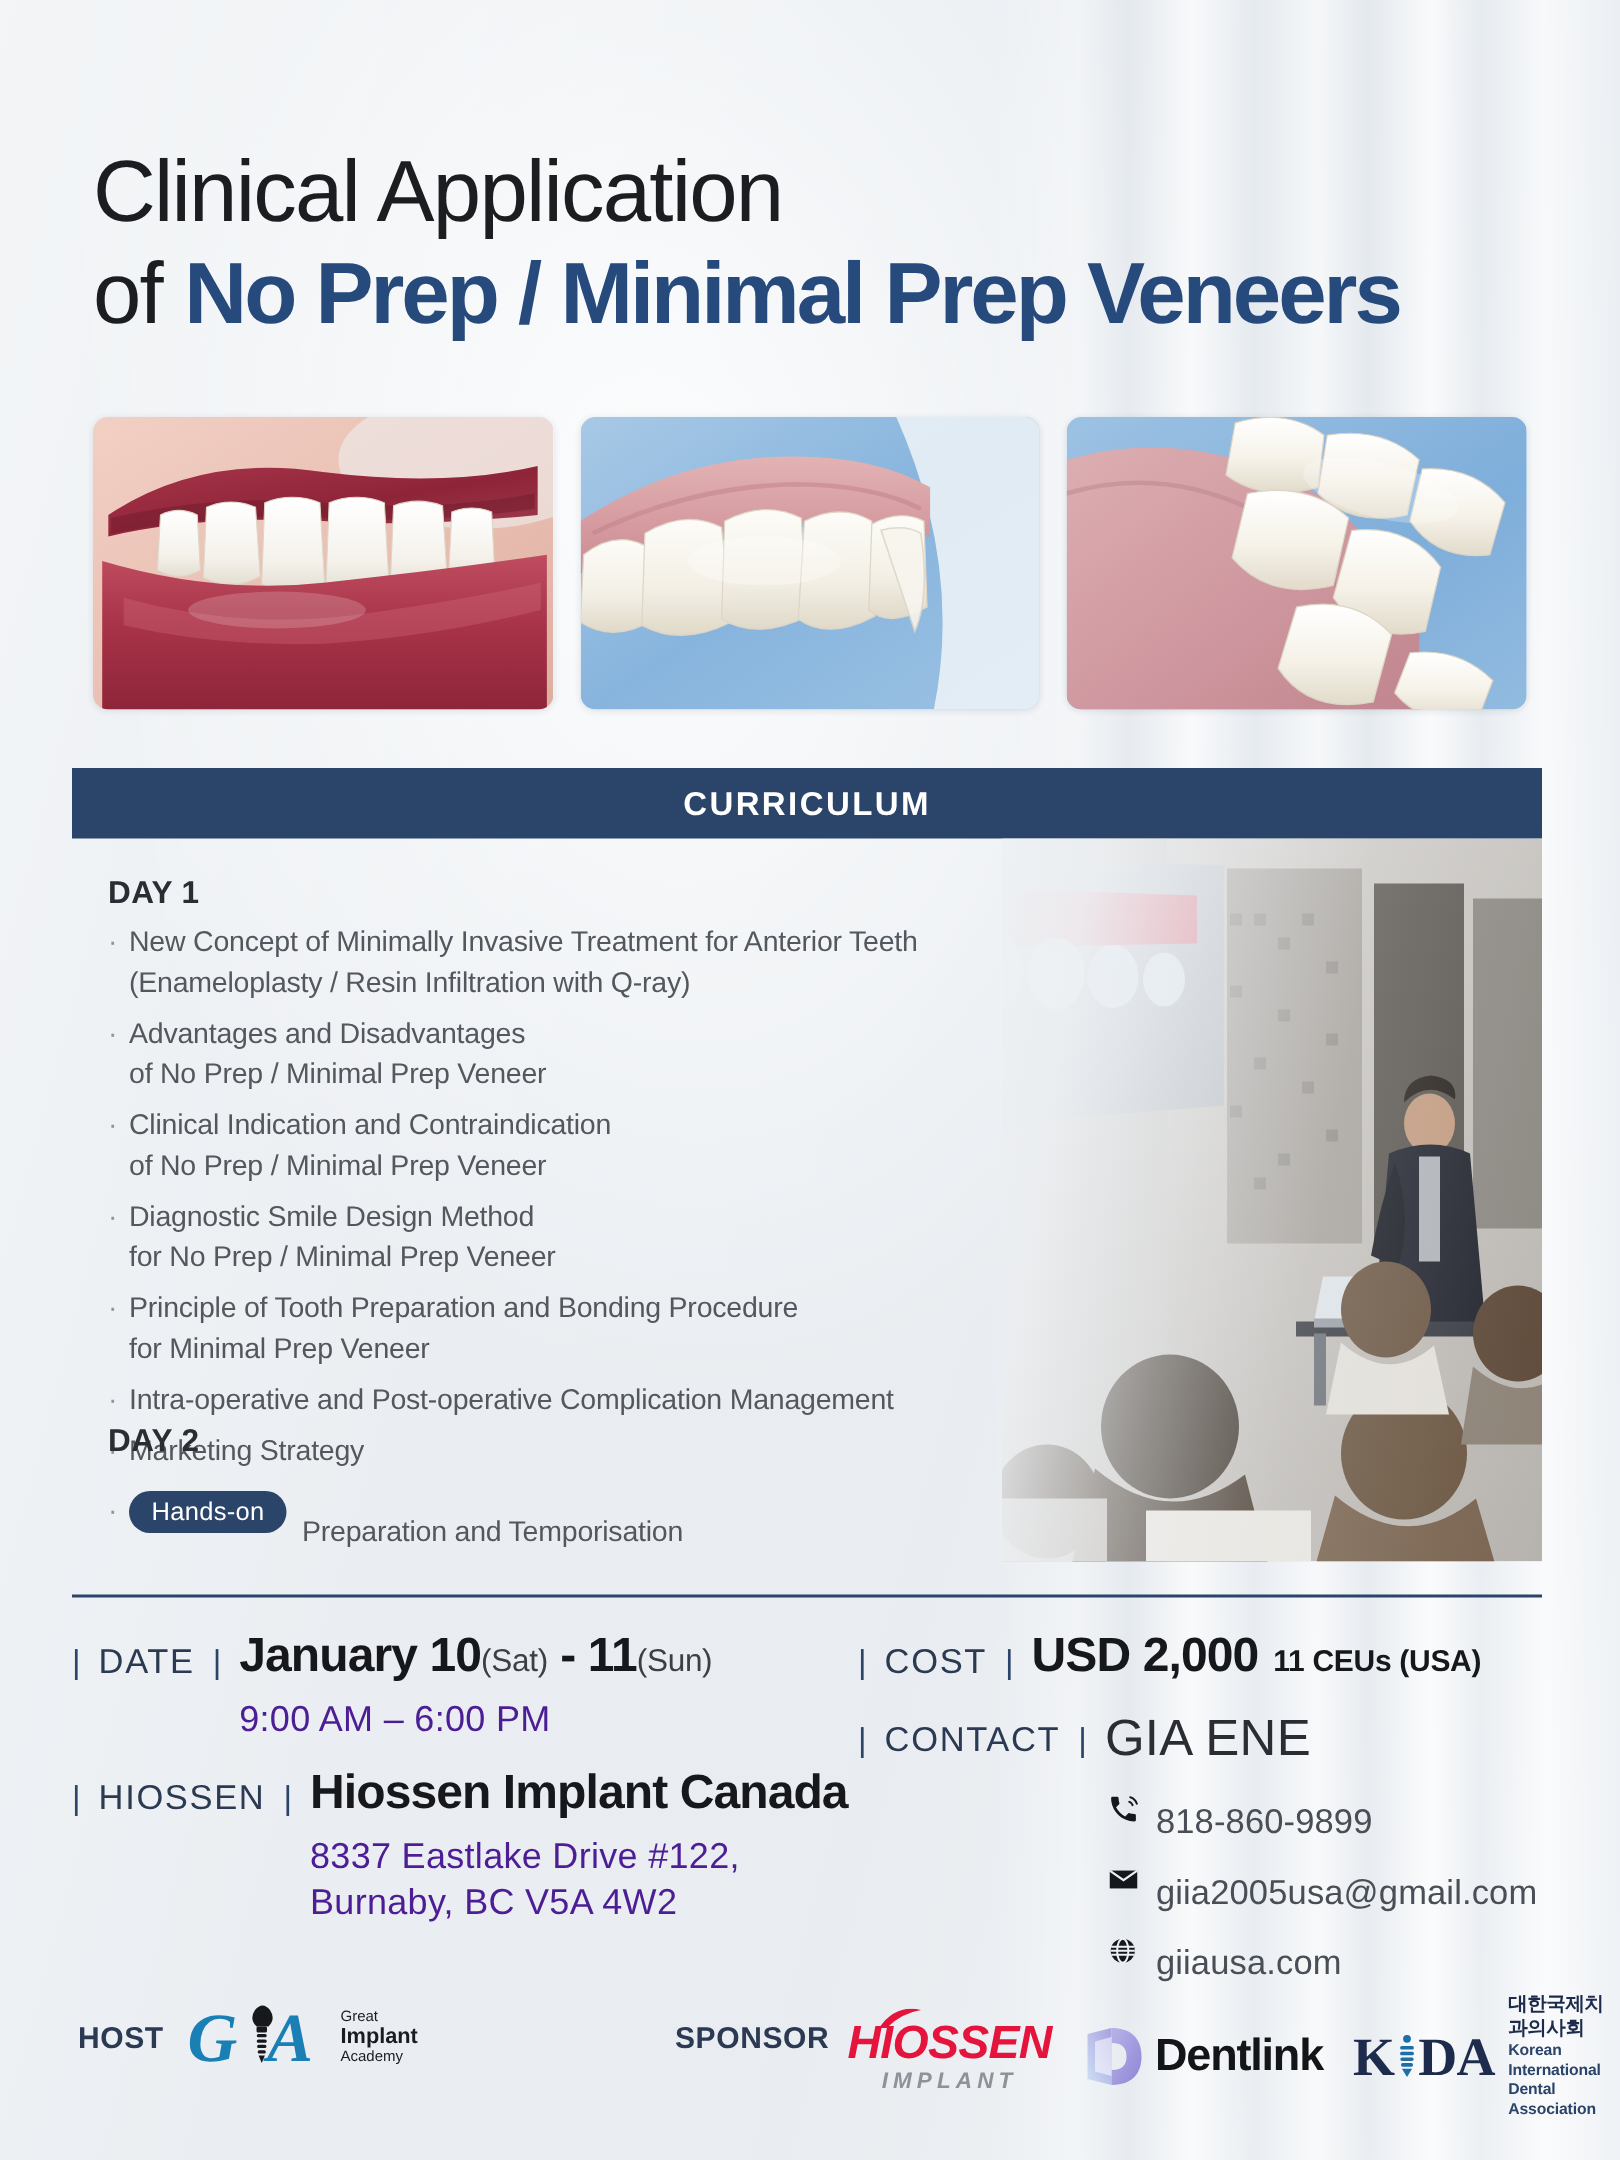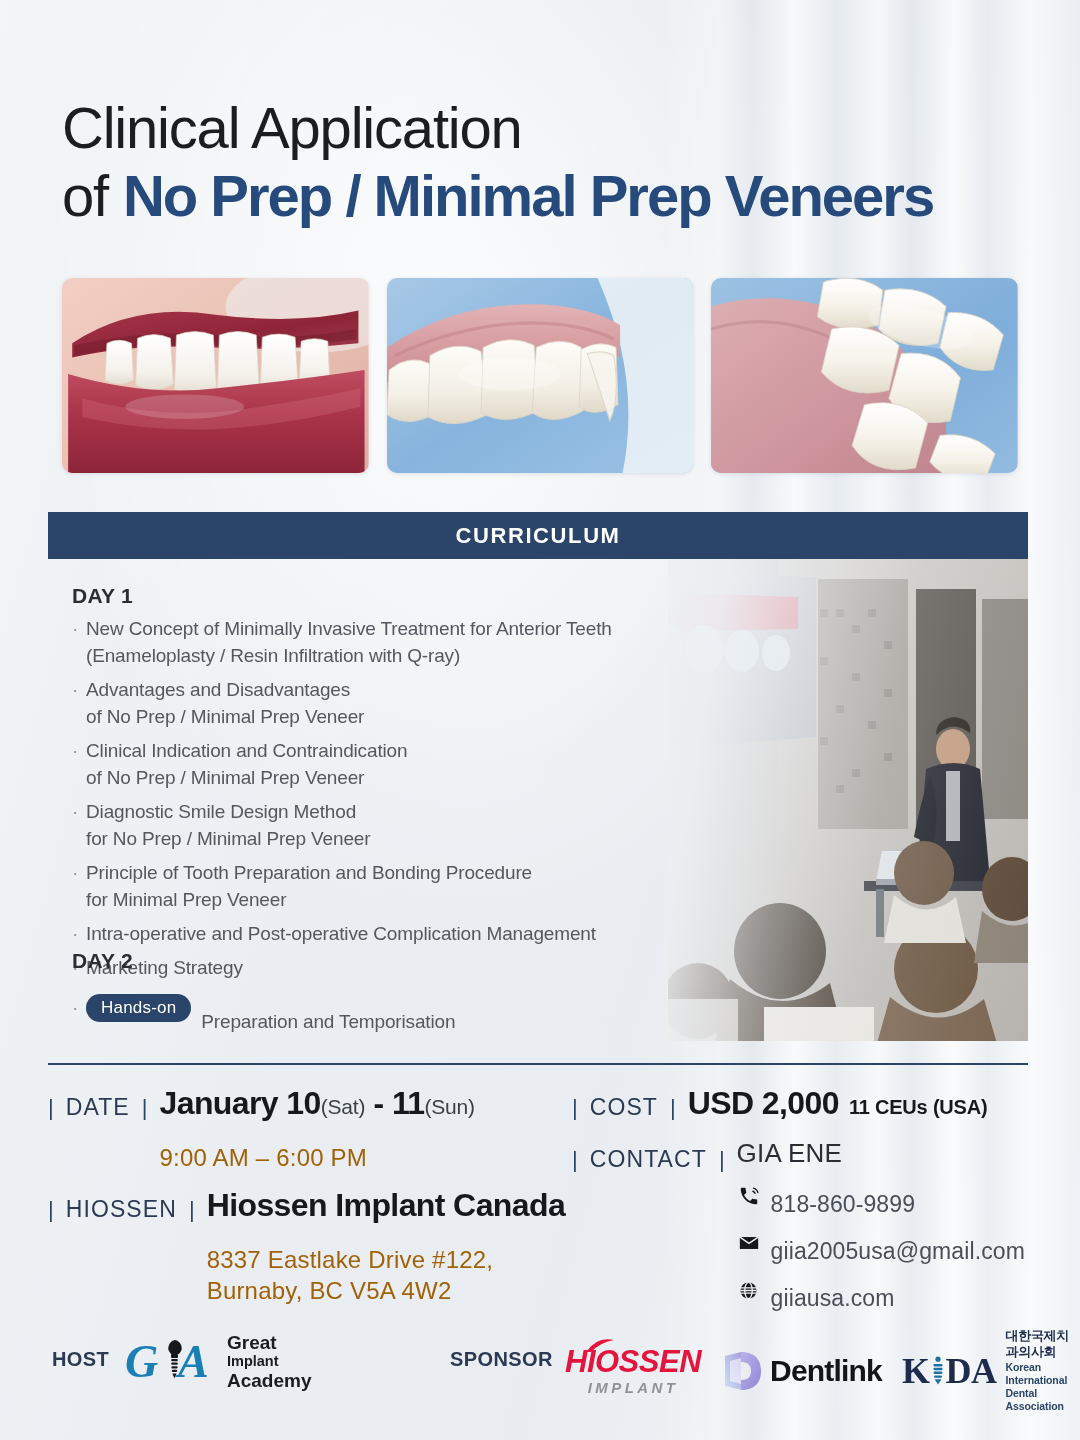--- a/index.html
+++ b/index.html
@@ -233,35 +233,35 @@
   }
   .val-strong .sub {
     font-size: 21px;
     font-weight: 400;
     color: #3b4047;
     letter-spacing: -.2px;
   }
   .val-strong .dash { font-weight: 700; }
   .val-sub {
     font-size: 24px;
-    color: #a16207;
+    color: #4c1d95;
     letter-spacing: .2px;
     line-height: 1.3;
-    margin-top: 19px;
+    margin-top: 8px;
     white-space: pre-line;
   }
   .val-note {
     font-size: 20px;
     font-weight: 700;
     color: #16181c;
     letter-spacing: -.2px;
     margin-left: 10px;
   }
   .val-med {
-    font-size: 26px;
+    font-size: 34px;
     font-weight: 400;
     color: #2a2d33;
     letter-spacing: .2px;
     line-height: 1.3;
   }
 
   .contact-line {
     display: flex;
     align-items: center;
     gap: 10px;
@@ -291,21 +291,21 @@
     font-weight: 700;
     color: #2b3a52;
     letter-spacing: .4px;
   }
   #host-label { left: 52px; top: 28px; }
   #sponsor-label { left: 450px; top: 28px; }
 
   .gia-logo { position: absolute; left: 126px; top: 12px; display: flex; align-items: center; }
   .gia-mark { width: 94px; height: 52px; }
   .gia-words { margin-left: 7px; line-height: 1.12; }
-  .gia-words div { font-size: 19px; color: #1a1c20; font-weight: bold; }
+  .gia-words div { font-size: 10px; color: #1a1c20; }
   .gia-words .bold { font-weight: 700; font-size: 14.5px; }
 
   .sponsors { position: absolute; left: 565px; top: 8px; display: flex; align-items: center; gap: 20px; }
 
   .hiossen { line-height: 1; }
   .hiossen-top {
     font-size: 31px;
     font-weight: 700;
     font-style: italic;
     color: #e4143c;

